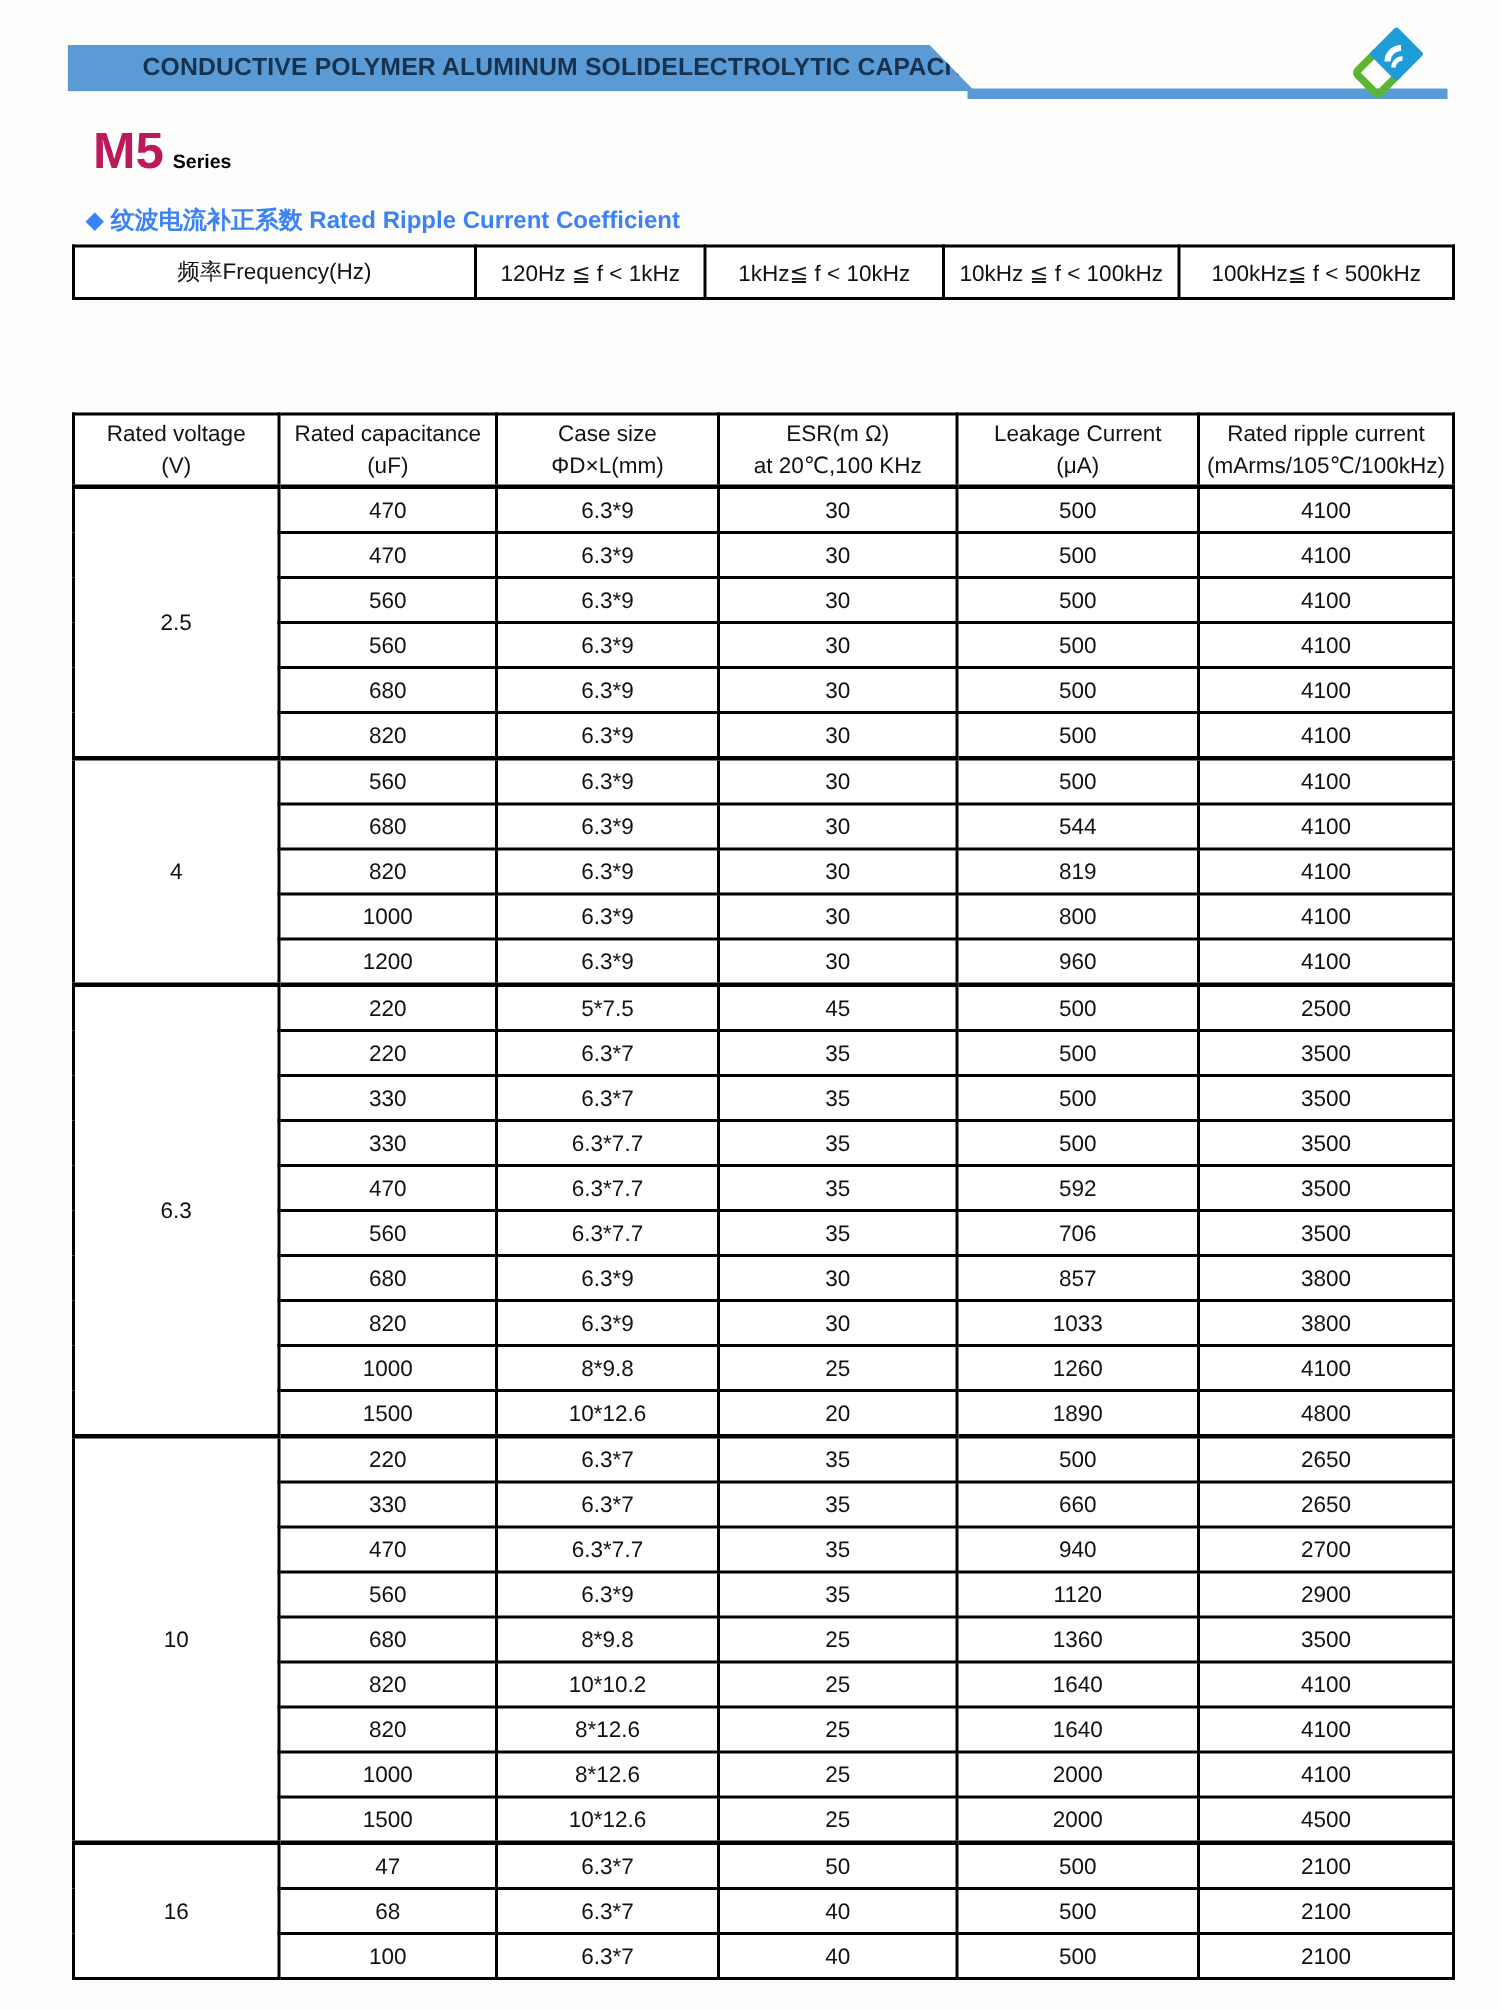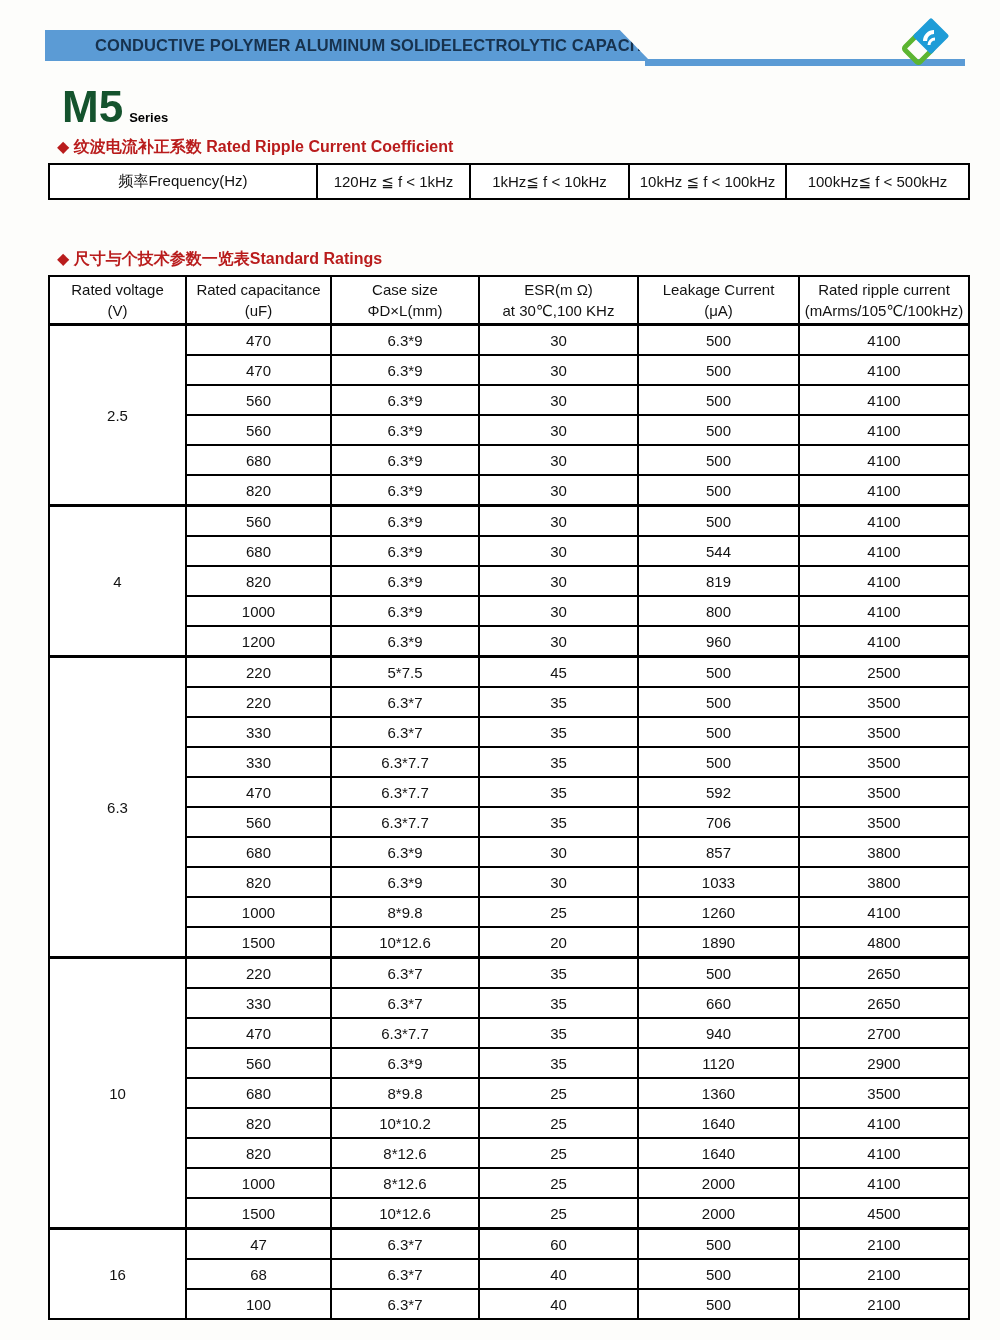--- a/index.html
+++ b/index.html
@@ -22,26 +22,26 @@
     color:#17324e; letter-spacing:0.1px; white-space:nowrap;
   }
   .banner-line {
     position:absolute; top:59px; left:645px; width:320px; height:7px;
     background:#5b9bd5;
   }
   .logo { position:absolute; top:14px; left:898px; }
 
   
   .series { position:absolute; top:82px; left:62px; }
-  .series-name { font-size:44px; font-weight:bold; color:#14532d; }
+  .series-name { font-size:34px; font-weight:bold; color:#be185d; }
   .series-suffix { font-size:13px; font-weight:bold; color:#000; margin-left:6px; }
 
   
   .section-heading {
-    position:absolute; left:57px; font-size:16px; font-weight:bold; color:#b91c1c;
+    position:absolute; left:57px; font-size:16px; font-weight:bold; color:#3b82f6;
     white-space:nowrap;
   }
   #heading-coefficient { top:137px; }
   #heading-ratings { top:249px; }
 
   
   table { border-collapse:collapse; table-layout:fixed; background:#fff; }
   td, th {
     border:2px solid #000; text-align:center; vertical-align:middle;
     font-size:15px; padding:0; color:#121212; overflow:hidden;
@@ -93,21 +93,20 @@
       <tr>
         <td>频率Frequency(Hz)</td>
         <td>120Hz ≦ f &lt; 1kHz</td>
         <td>1kHz≦ f &lt; 10kHz</td>
         <td>10kHz ≦ f &lt; 100kHz</td>
         <td>100kHz≦ f &lt; 500kHz</td>
       </tr>
     </tbody>
   </table>
 
-  <div class="section-heading" id="heading-ratings">◆ 尺寸与个技术参数一览表Standard Ratings</div>
 
   <table id="ratings-table">
     <colgroup>
       <col class="c2a">
         <col class="c2b">
         <col class="c2c">
         <col class="c2d">
         <col class="c2e">
         <col class="c2f">
     </colgroup>
@@ -120,21 +119,21 @@
         <th>
           <div>Rated capacitance</div>
           <div>(uF)</div>
         </th>
         <th>
           <div>Case size</div>
           <div>ΦD×L(mm)</div>
         </th>
         <th>
           <div>ESR(m Ω)</div>
-          <div>at 30℃,100 KHz</div>
+          <div>at 20℃,100 KHz</div>
         </th>
         <th>
           <div>Leakage Current</div>
           <div>(μA)</div>
         </th>
         <th>
           <div>Rated ripple current</div>
           <div>(mArms/105℃/100kHz)</div>
         </th>
       </tr>
@@ -351,21 +350,21 @@
           <td>1500</td>
           <td>10*12.6</td>
           <td>25</td>
           <td>2000</td>
           <td>4500</td>
         </tr>
         <tr class="group-start">
           <td rowspan="3">16</td>
           <td>47</td>
           <td>6.3*7</td>
-          <td>60</td>
+          <td>50</td>
           <td>500</td>
           <td>2100</td>
         </tr>
         <tr>
           <td>68</td>
           <td>6.3*7</td>
           <td>40</td>
           <td>500</td>
           <td>2100</td>
         </tr>

